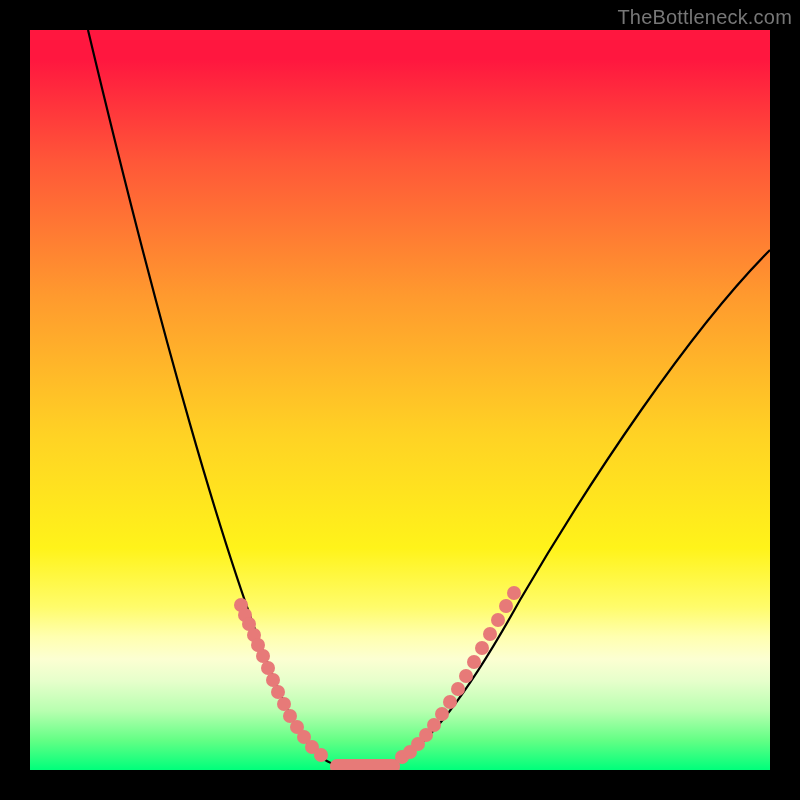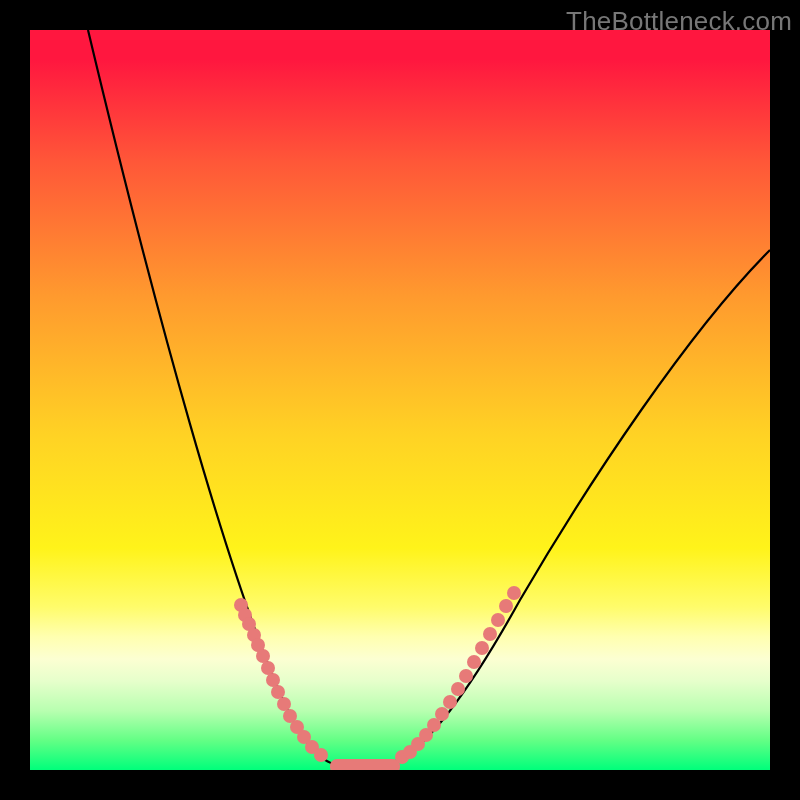--- a/index.html
+++ b/index.html
@@ -24,21 +24,21 @@
       #b8ffb0 92%,
       #63ff85 96%,
       #00ff7b 100%
     );
   }
   .watermark {
     position: absolute;
     top: 6px;
     right: 8px;
     color: #777;
-    font-size: 26px;
+    font-size: 20px;
     font-weight: 500;
     letter-spacing: 0.2px;
     z-index: 5;
   }
   svg.curve {
     position: absolute;
     left: 0; top: 0;
     width: 740px; height: 740px;
     z-index: 2;
   }

